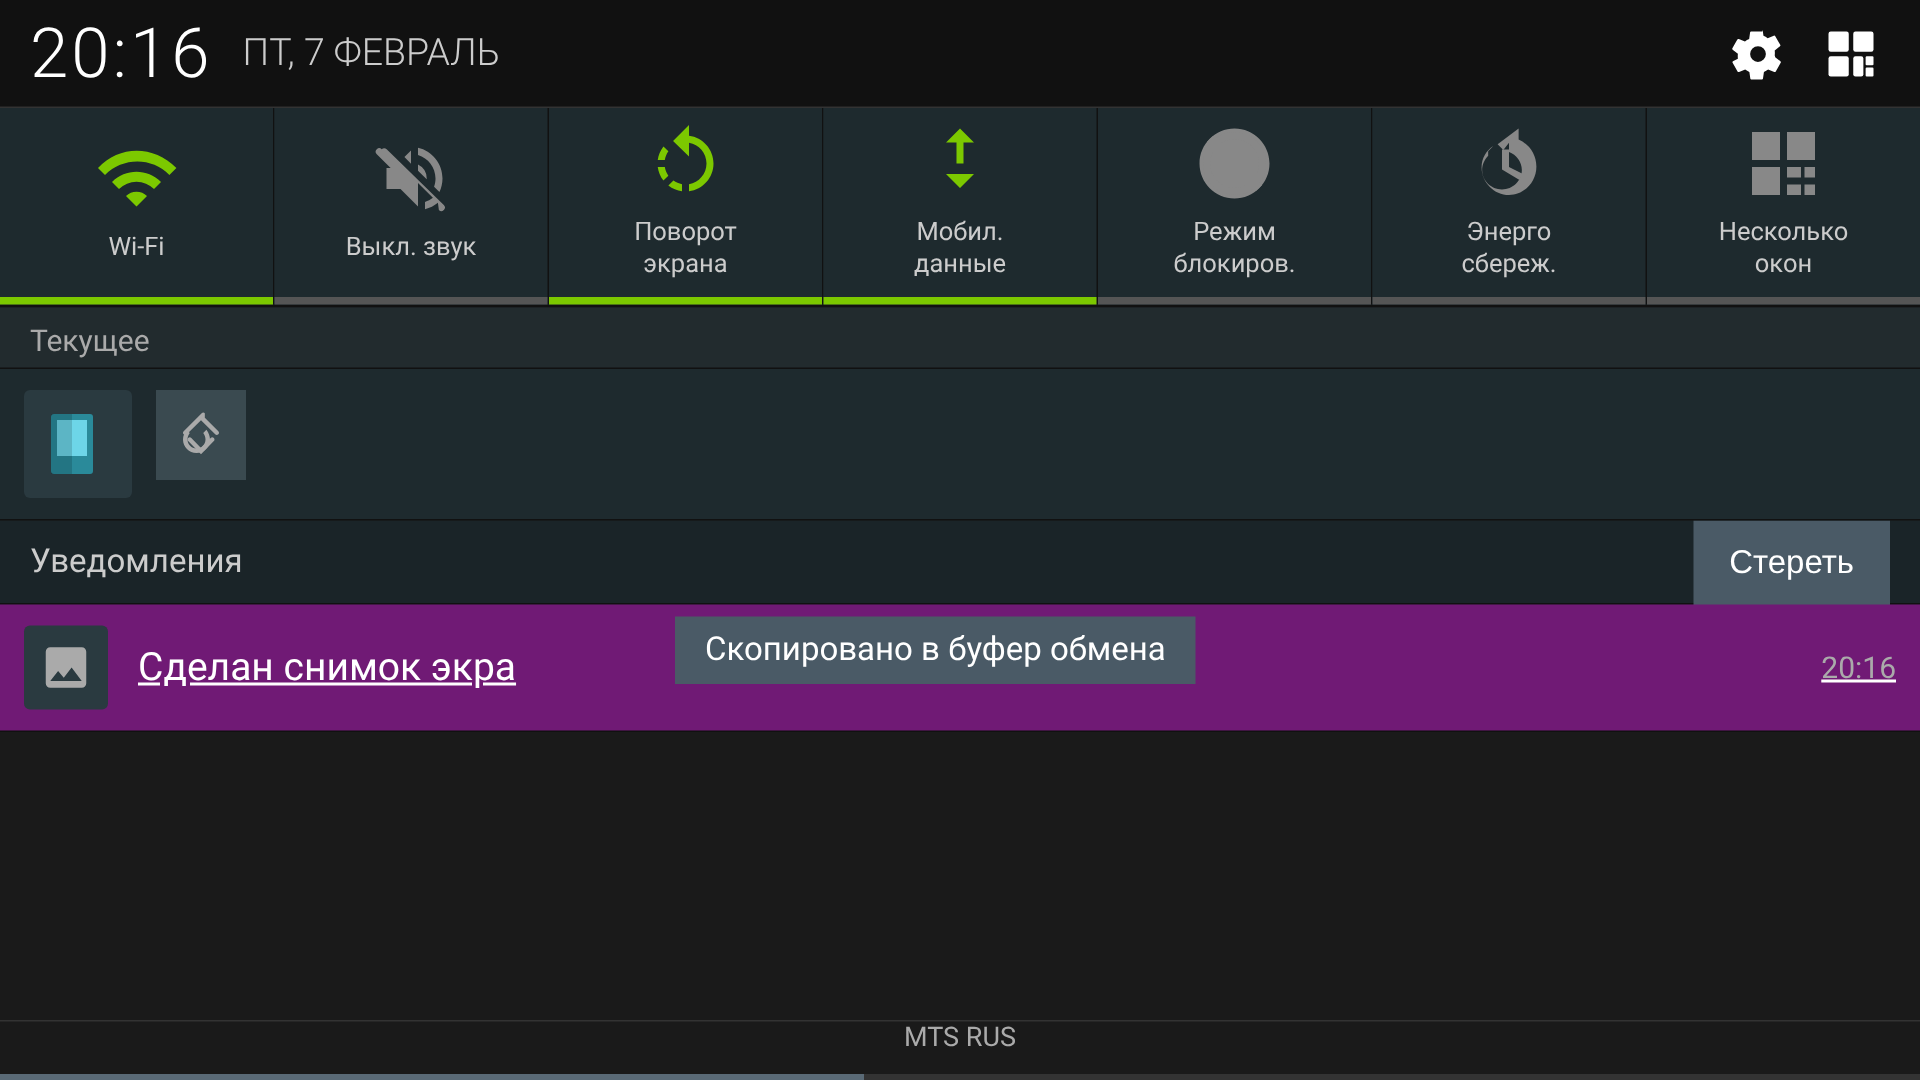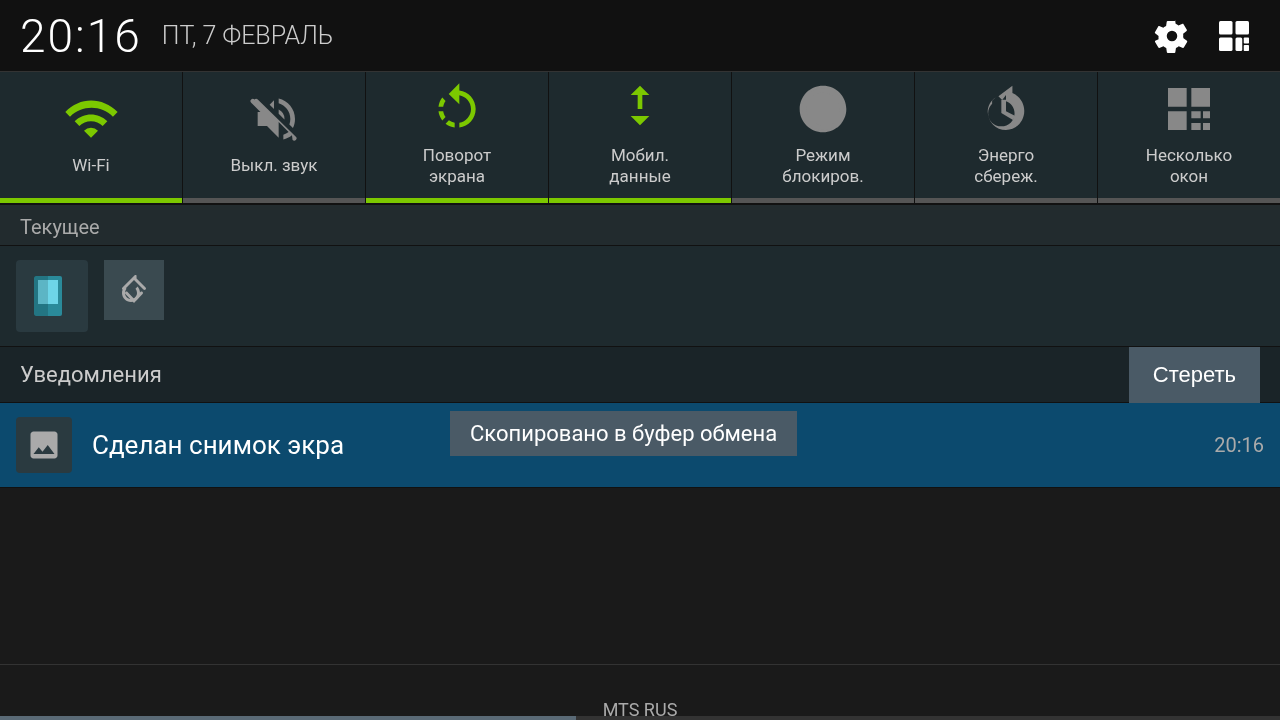--- a/index.html
+++ b/index.html
@@ -177,27 +177,28 @@
       color: #fff;
       font-size: 22px;
       padding: 20px 24px;
       border: none;
       cursor: pointer;
       border-radius: 2px;
     }
 
     
     #screenshot-notification {
-      background: #0c4a6e;
+      background: #701a75;
       display: flex;
       align-items: center;
       padding: 14px 16px;
       border-bottom: 1px solid #111;
       position: relative;
       cursor: pointer;
+      text-decoration: underline;
     }
     #screenshot-icon {
       width: 56px;
       height: 56px;
       background: #2a3a40;
       display: flex;
       align-items: center;
       justify-content: center;
       margin-right: 20px;
       flex-shrink: 0;
@@ -227,23 +228,23 @@
       z-index: 10;
     }
 
     
     #bottom-bar {
       position: absolute;
       bottom: 0;
       left: 0;
       right: 0;
       background: #1a1a1a;
-      height: 56px;
-      display: flex;
-      align-items: flex-end;
+      height: 40px;
+      display: flex;
+      align-items: flex-start;
       justify-content: center;
       border-top: 1px solid #333;
     }
     #carrier-text {
       font-size: 18px;
       color: #aaa;
     }
 
     
     #progress-bar {

